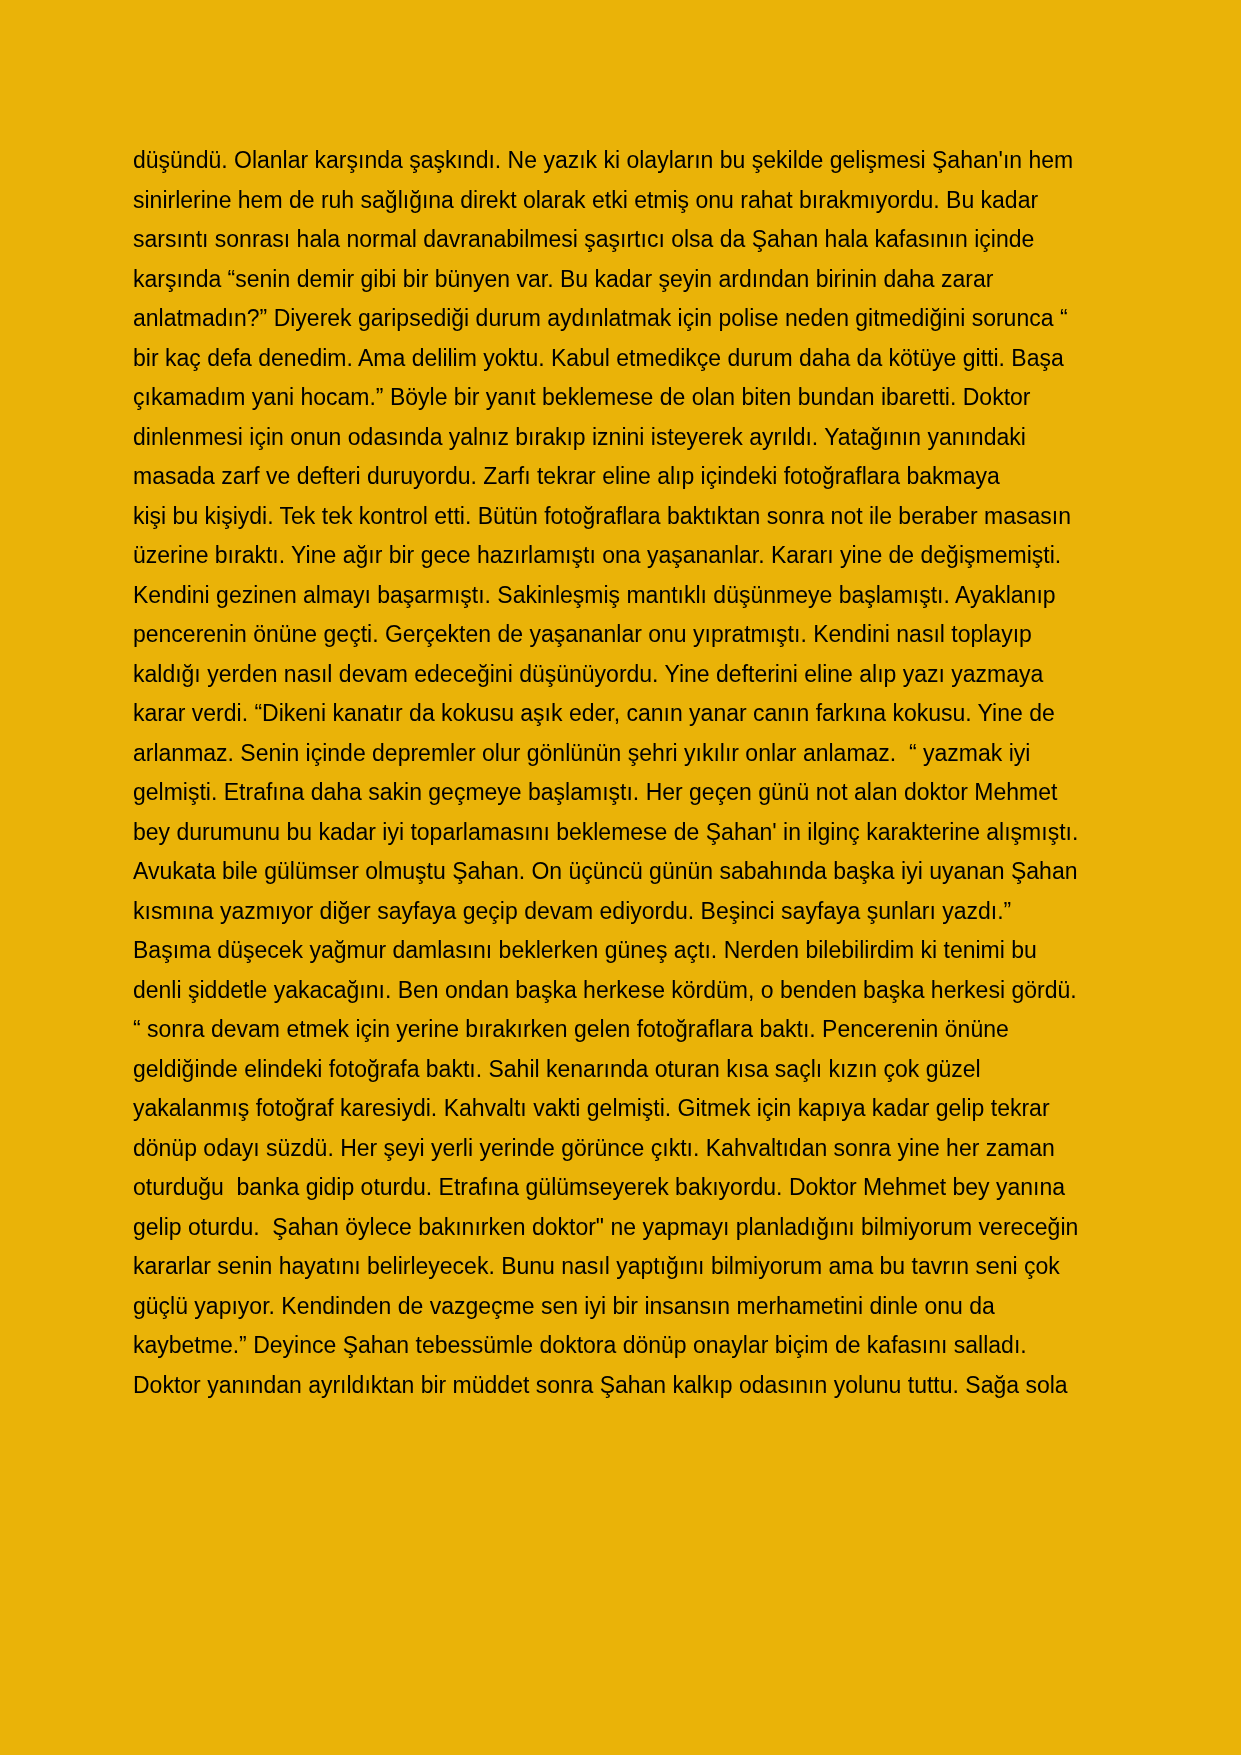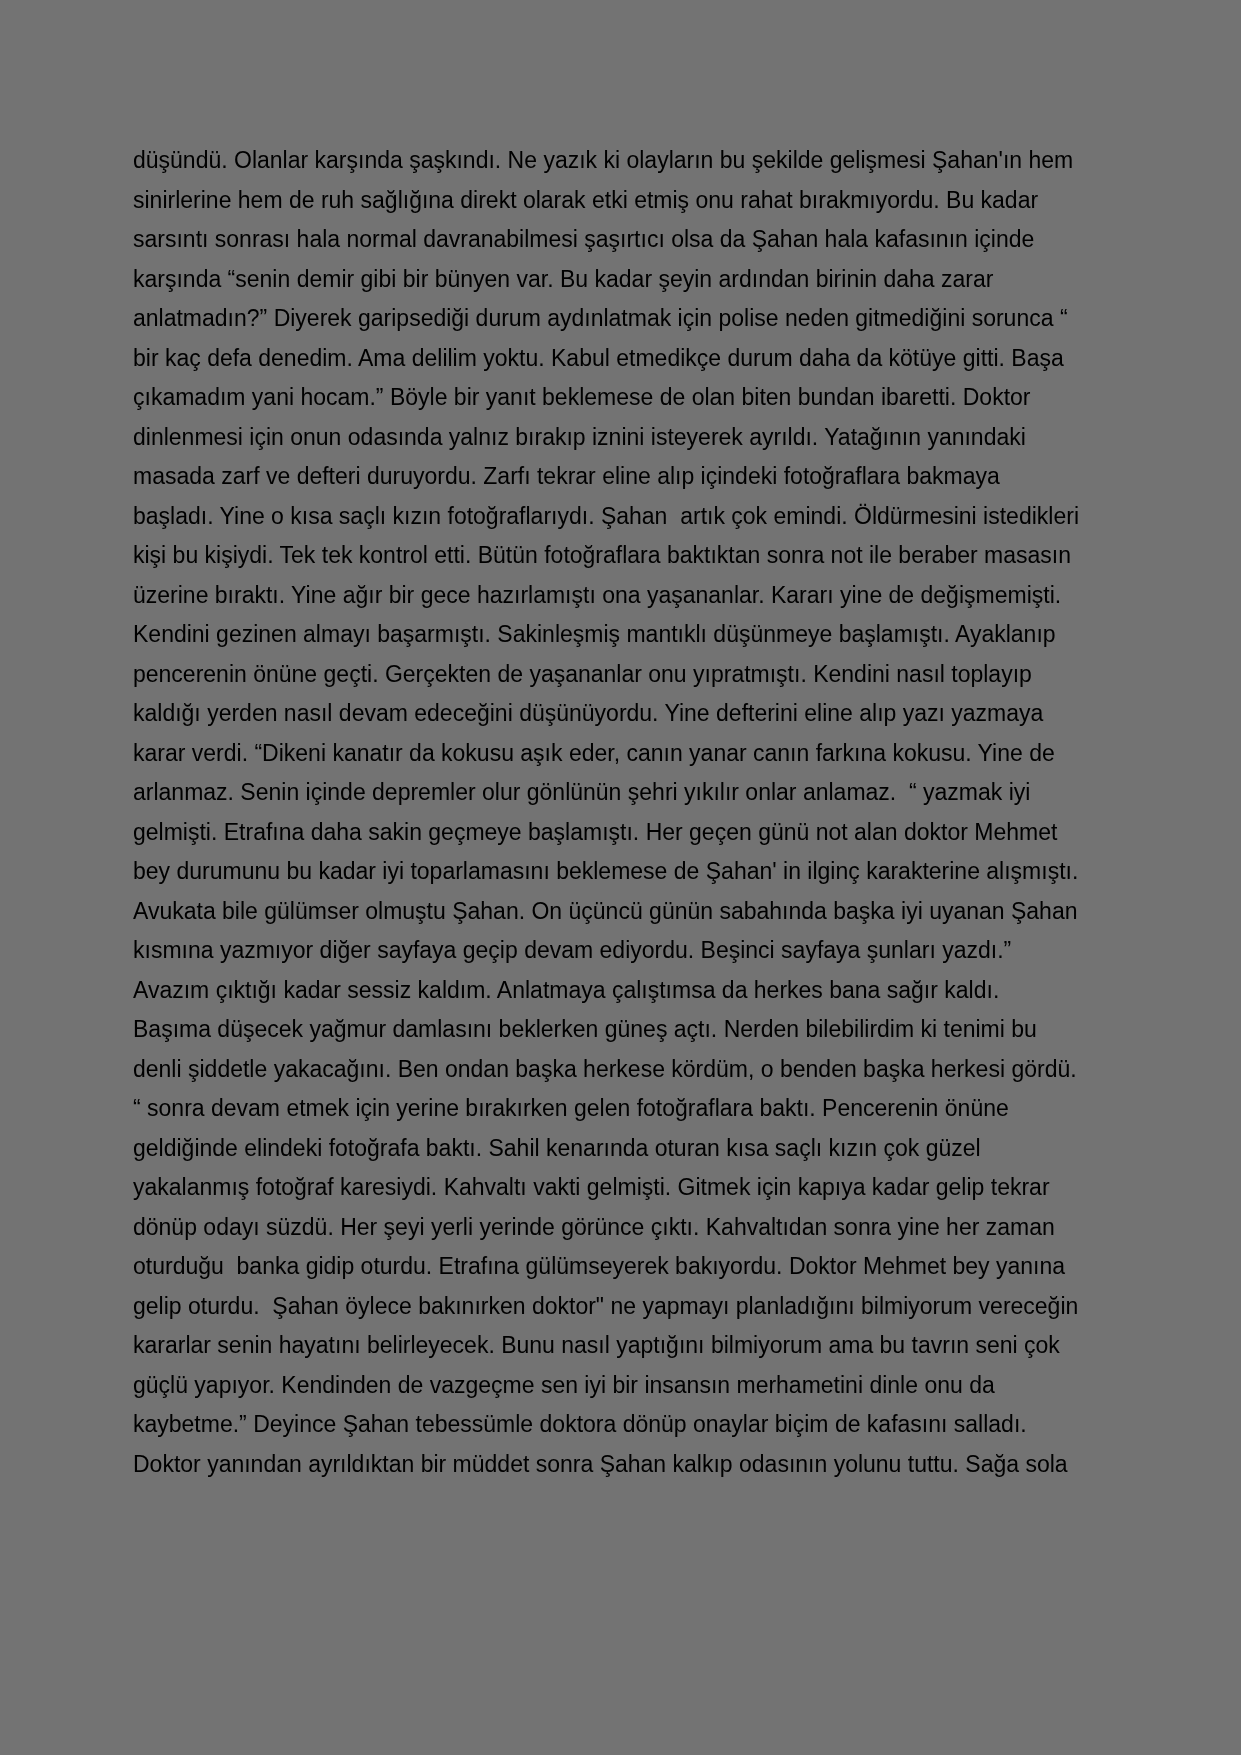--- a/index.html
+++ b/index.html
@@ -4,21 +4,21 @@
 <style>
   html, body {
     margin: 0;
     padding: 0;
     background: #ffffff;
   }
   .page {
     position: relative;
     width: 1241px;
     height: 1755px;
-    background: #737373;
+    background: #eab308;
     overflow: hidden;
   }
   .doc-text {
     position: absolute;
     top: 141px;
     left: 133px;
     width: 1080px;
     font-family: "Liberation Sans", "DejaVu Sans", sans-serif;
     font-size: 23px;
     line-height: 39.5px;
@@ -38,33 +38,31 @@
   <div class="doc-text">
       <div class="line">düşündü. Olanlar karşında şaşkındı. Ne yazık ki olayların bu şekilde gelişmesi Şahan'ın hem</div>
       <div class="line">sinirlerine hem de ruh sağlığına direkt olarak etki etmiş onu rahat bırakmıyordu. Bu kadar</div>
       <div class="line">sarsıntı sonrası hala normal davranabilmesi şaşırtıcı olsa da Şahan hala kafasının içinde</div>
       <div class="line">karşında “senin demir gibi bir bünyen var. Bu kadar şeyin ardından birinin daha zarar</div>
       <div class="line">anlatmadın?” Diyerek garipsediği durum aydınlatmak için polise neden gitmediğini sorunca “</div>
       <div class="line">bir kaç defa denedim. Ama delilim yoktu. Kabul etmedikçe durum daha da kötüye gitti. Başa</div>
       <div class="line">çıkamadım yani hocam.” Böyle bir yanıt beklemese de olan biten bundan ibaretti. Doktor</div>
       <div class="line">dinlenmesi için onun odasında yalnız bırakıp iznini isteyerek ayrıldı. Yatağının yanındaki</div>
       <div class="line">masada zarf ve defteri duruyordu. Zarfı tekrar eline alıp içindeki fotoğraflara bakmaya</div>
-      <div class="line">başladı. Yine o kısa saçlı kızın fotoğraflarıydı. Şahan  artık çok emindi. Öldürmesini istedikleri</div>
       <div class="line">kişi bu kişiydi. Tek tek kontrol etti. Bütün fotoğraflara baktıktan sonra not ile beraber masasın</div>
       <div class="line">üzerine bıraktı. Yine ağır bir gece hazırlamıştı ona yaşananlar. Kararı yine de değişmemişti.</div>
       <div class="line">Kendini gezinen almayı başarmıştı. Sakinleşmiş mantıklı düşünmeye başlamıştı. Ayaklanıp</div>
       <div class="line">pencerenin önüne geçti. Gerçekten de yaşananlar onu yıpratmıştı. Kendini nasıl toplayıp</div>
       <div class="line">kaldığı yerden nasıl devam edeceğini düşünüyordu. Yine defterini eline alıp yazı yazmaya</div>
       <div class="line">karar verdi. “Dikeni kanatır da kokusu aşık eder, canın yanar canın farkına kokusu. Yine de</div>
       <div class="line">arlanmaz. Senin içinde depremler olur gönlünün şehri yıkılır onlar anlamaz.  “ yazmak iyi</div>
       <div class="line">gelmişti. Etrafına daha sakin geçmeye başlamıştı. Her geçen günü not alan doktor Mehmet</div>
       <div class="line">bey durumunu bu kadar iyi toparlamasını beklemese de Şahan' in ilginç karakterine alışmıştı.</div>
       <div class="line">Avukata bile gülümser olmuştu Şahan. On üçüncü günün sabahında başka iyi uyanan Şahan</div>
       <div class="line">kısmına yazmıyor diğer sayfaya geçip devam ediyordu. Beşinci sayfaya şunları yazdı.”</div>
-      <div class="line">Avazım çıktığı kadar sessiz kaldım. Anlatmaya çalıştımsa da herkes bana sağır kaldı.</div>
       <div class="line">Başıma düşecek yağmur damlasını beklerken güneş açtı. Nerden bilebilirdim ki tenimi bu</div>
       <div class="line">denli şiddetle yakacağını. Ben ondan başka herkese kördüm, o benden başka herkesi gördü.</div>
       <div class="line">“ sonra devam etmek için yerine bırakırken gelen fotoğraflara baktı. Pencerenin önüne</div>
       <div class="line">geldiğinde elindeki fotoğrafa baktı. Sahil kenarında oturan kısa saçlı kızın çok güzel</div>
       <div class="line">yakalanmış fotoğraf karesiydi. Kahvaltı vakti gelmişti. Gitmek için kapıya kadar gelip tekrar</div>
       <div class="line">dönüp odayı süzdü. Her şeyi yerli yerinde görünce çıktı. Kahvaltıdan sonra yine her zaman</div>
       <div class="line">oturduğu  banka gidip oturdu. Etrafına gülümseyerek bakıyordu. Doktor Mehmet bey yanına</div>
       <div class="line">gelip oturdu.  Şahan öylece bakınırken doktor" ne yapmayı planladığını bilmiyorum vereceğin</div>
       <div class="line">kararlar senin hayatını belirleyecek. Bunu nasıl yaptığını bilmiyorum ama bu tavrın seni çok</div>
       <div class="line">güçlü yapıyor. Kendinden de vazgeçme sen iyi bir insansın merhametini dinle onu da</div>

